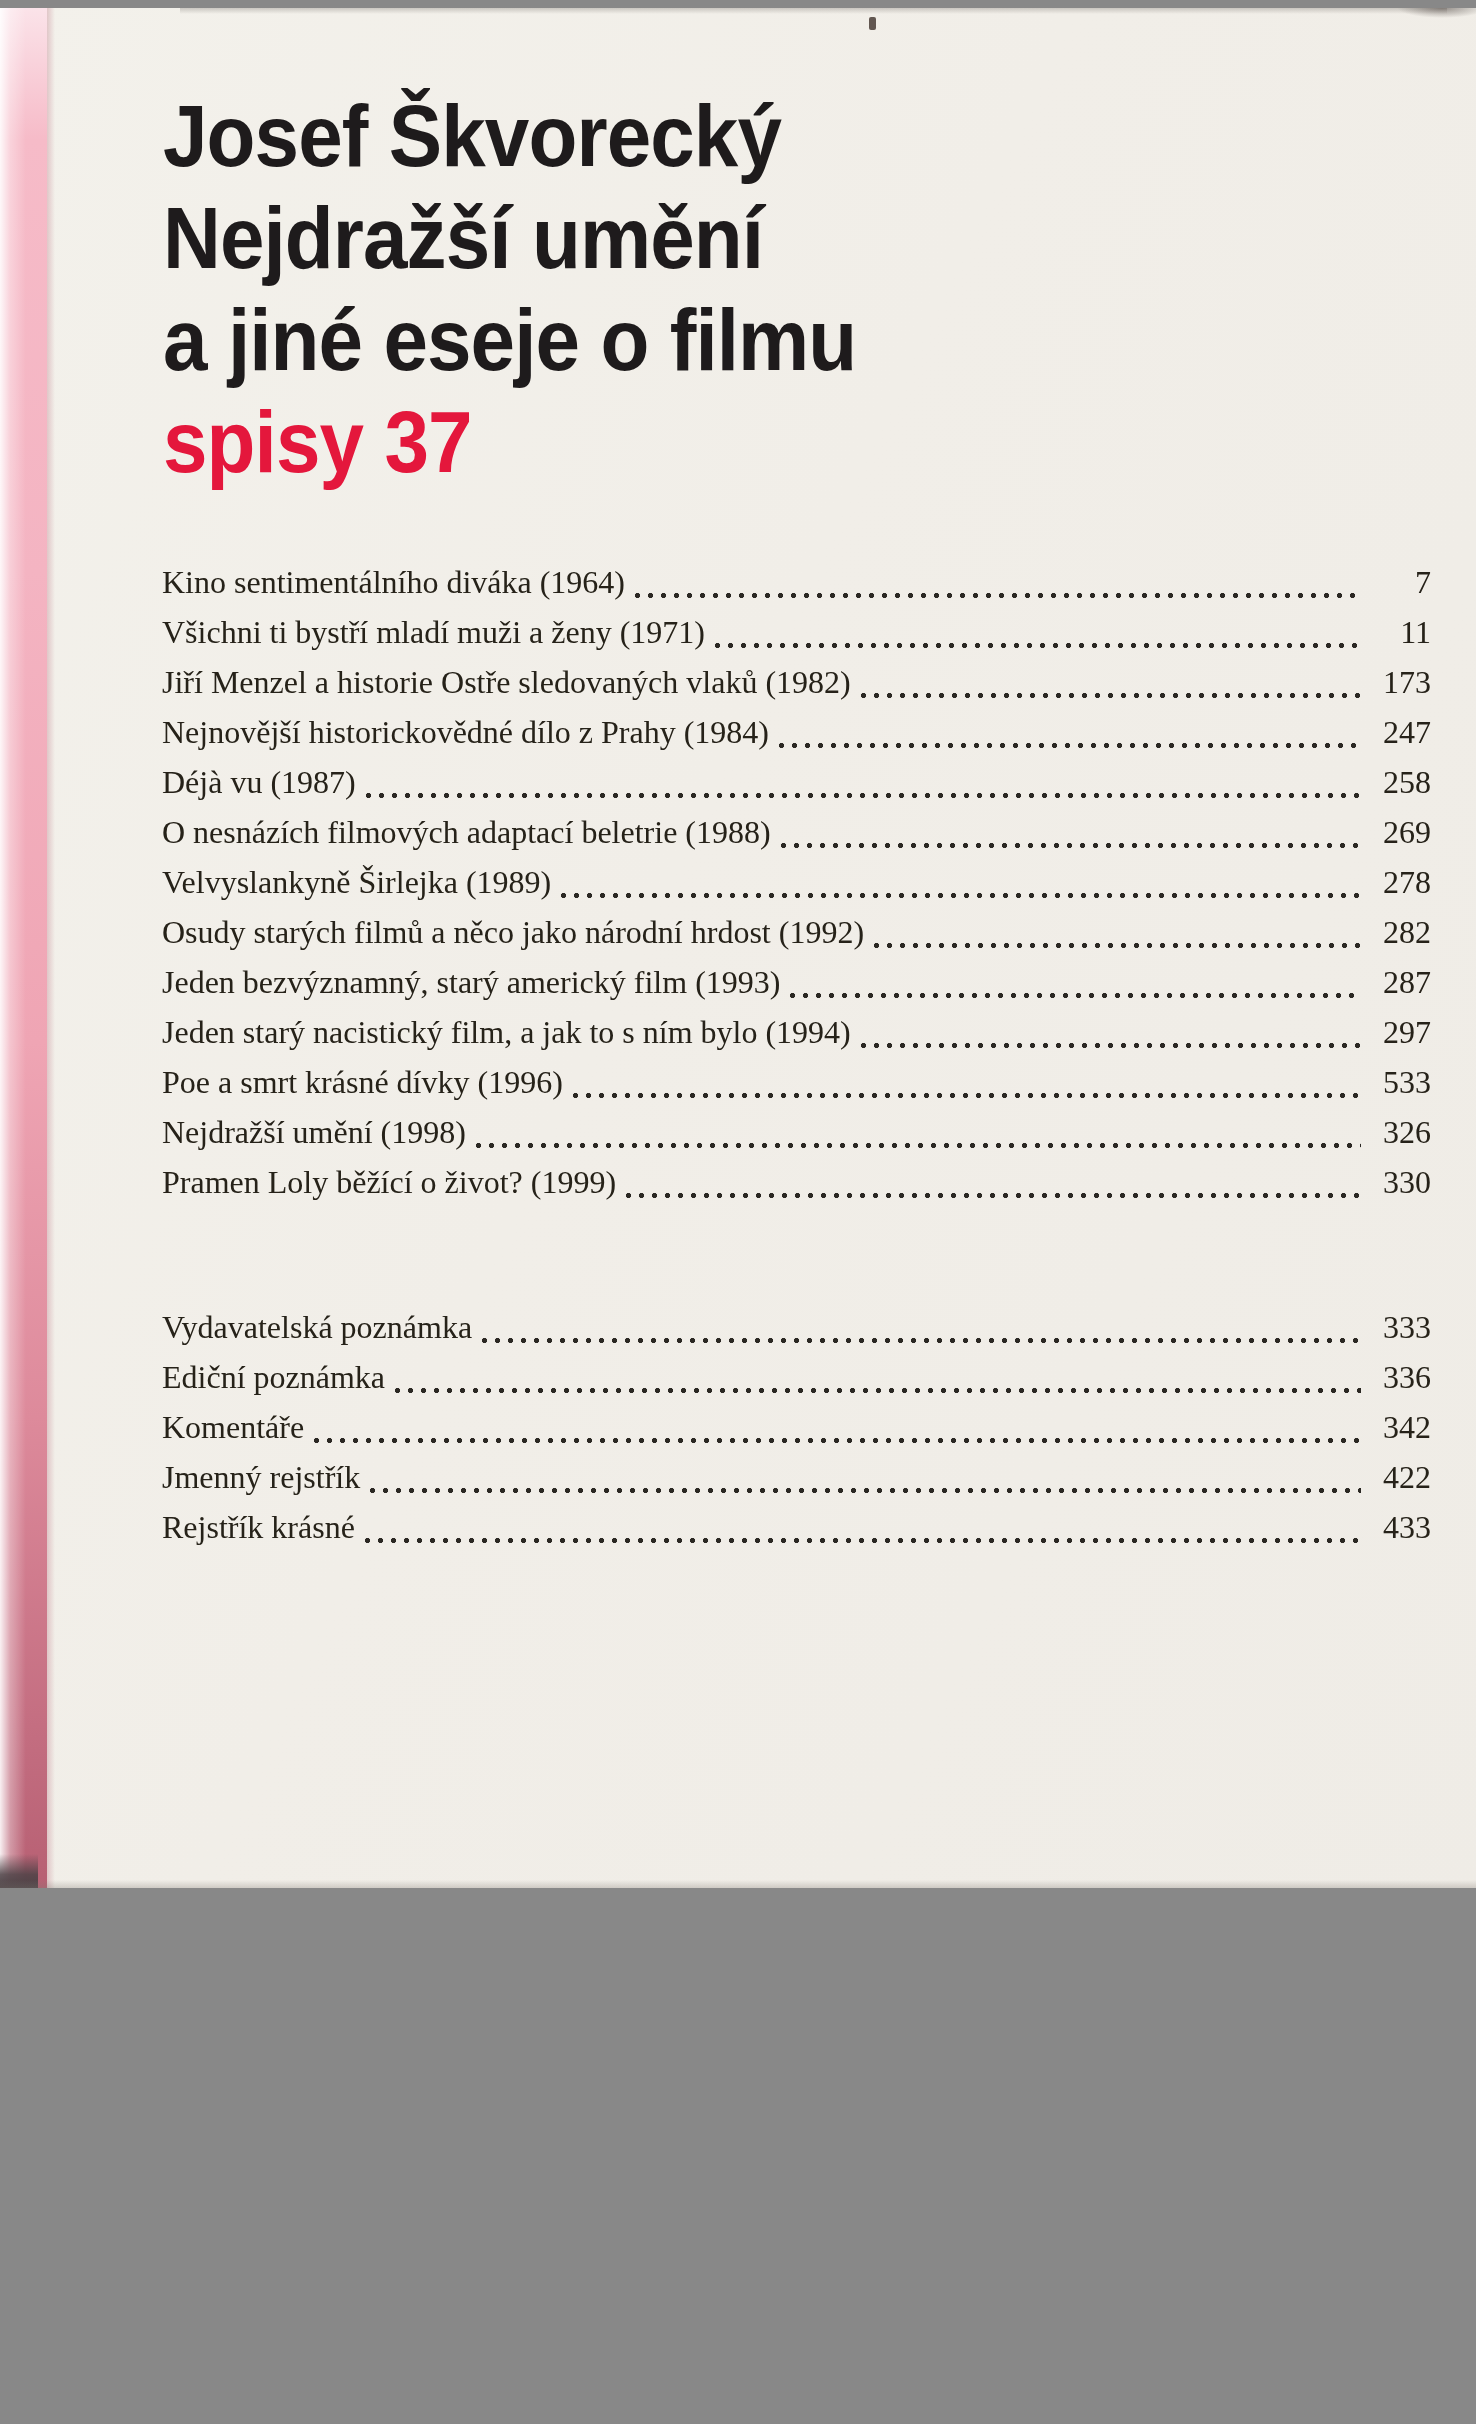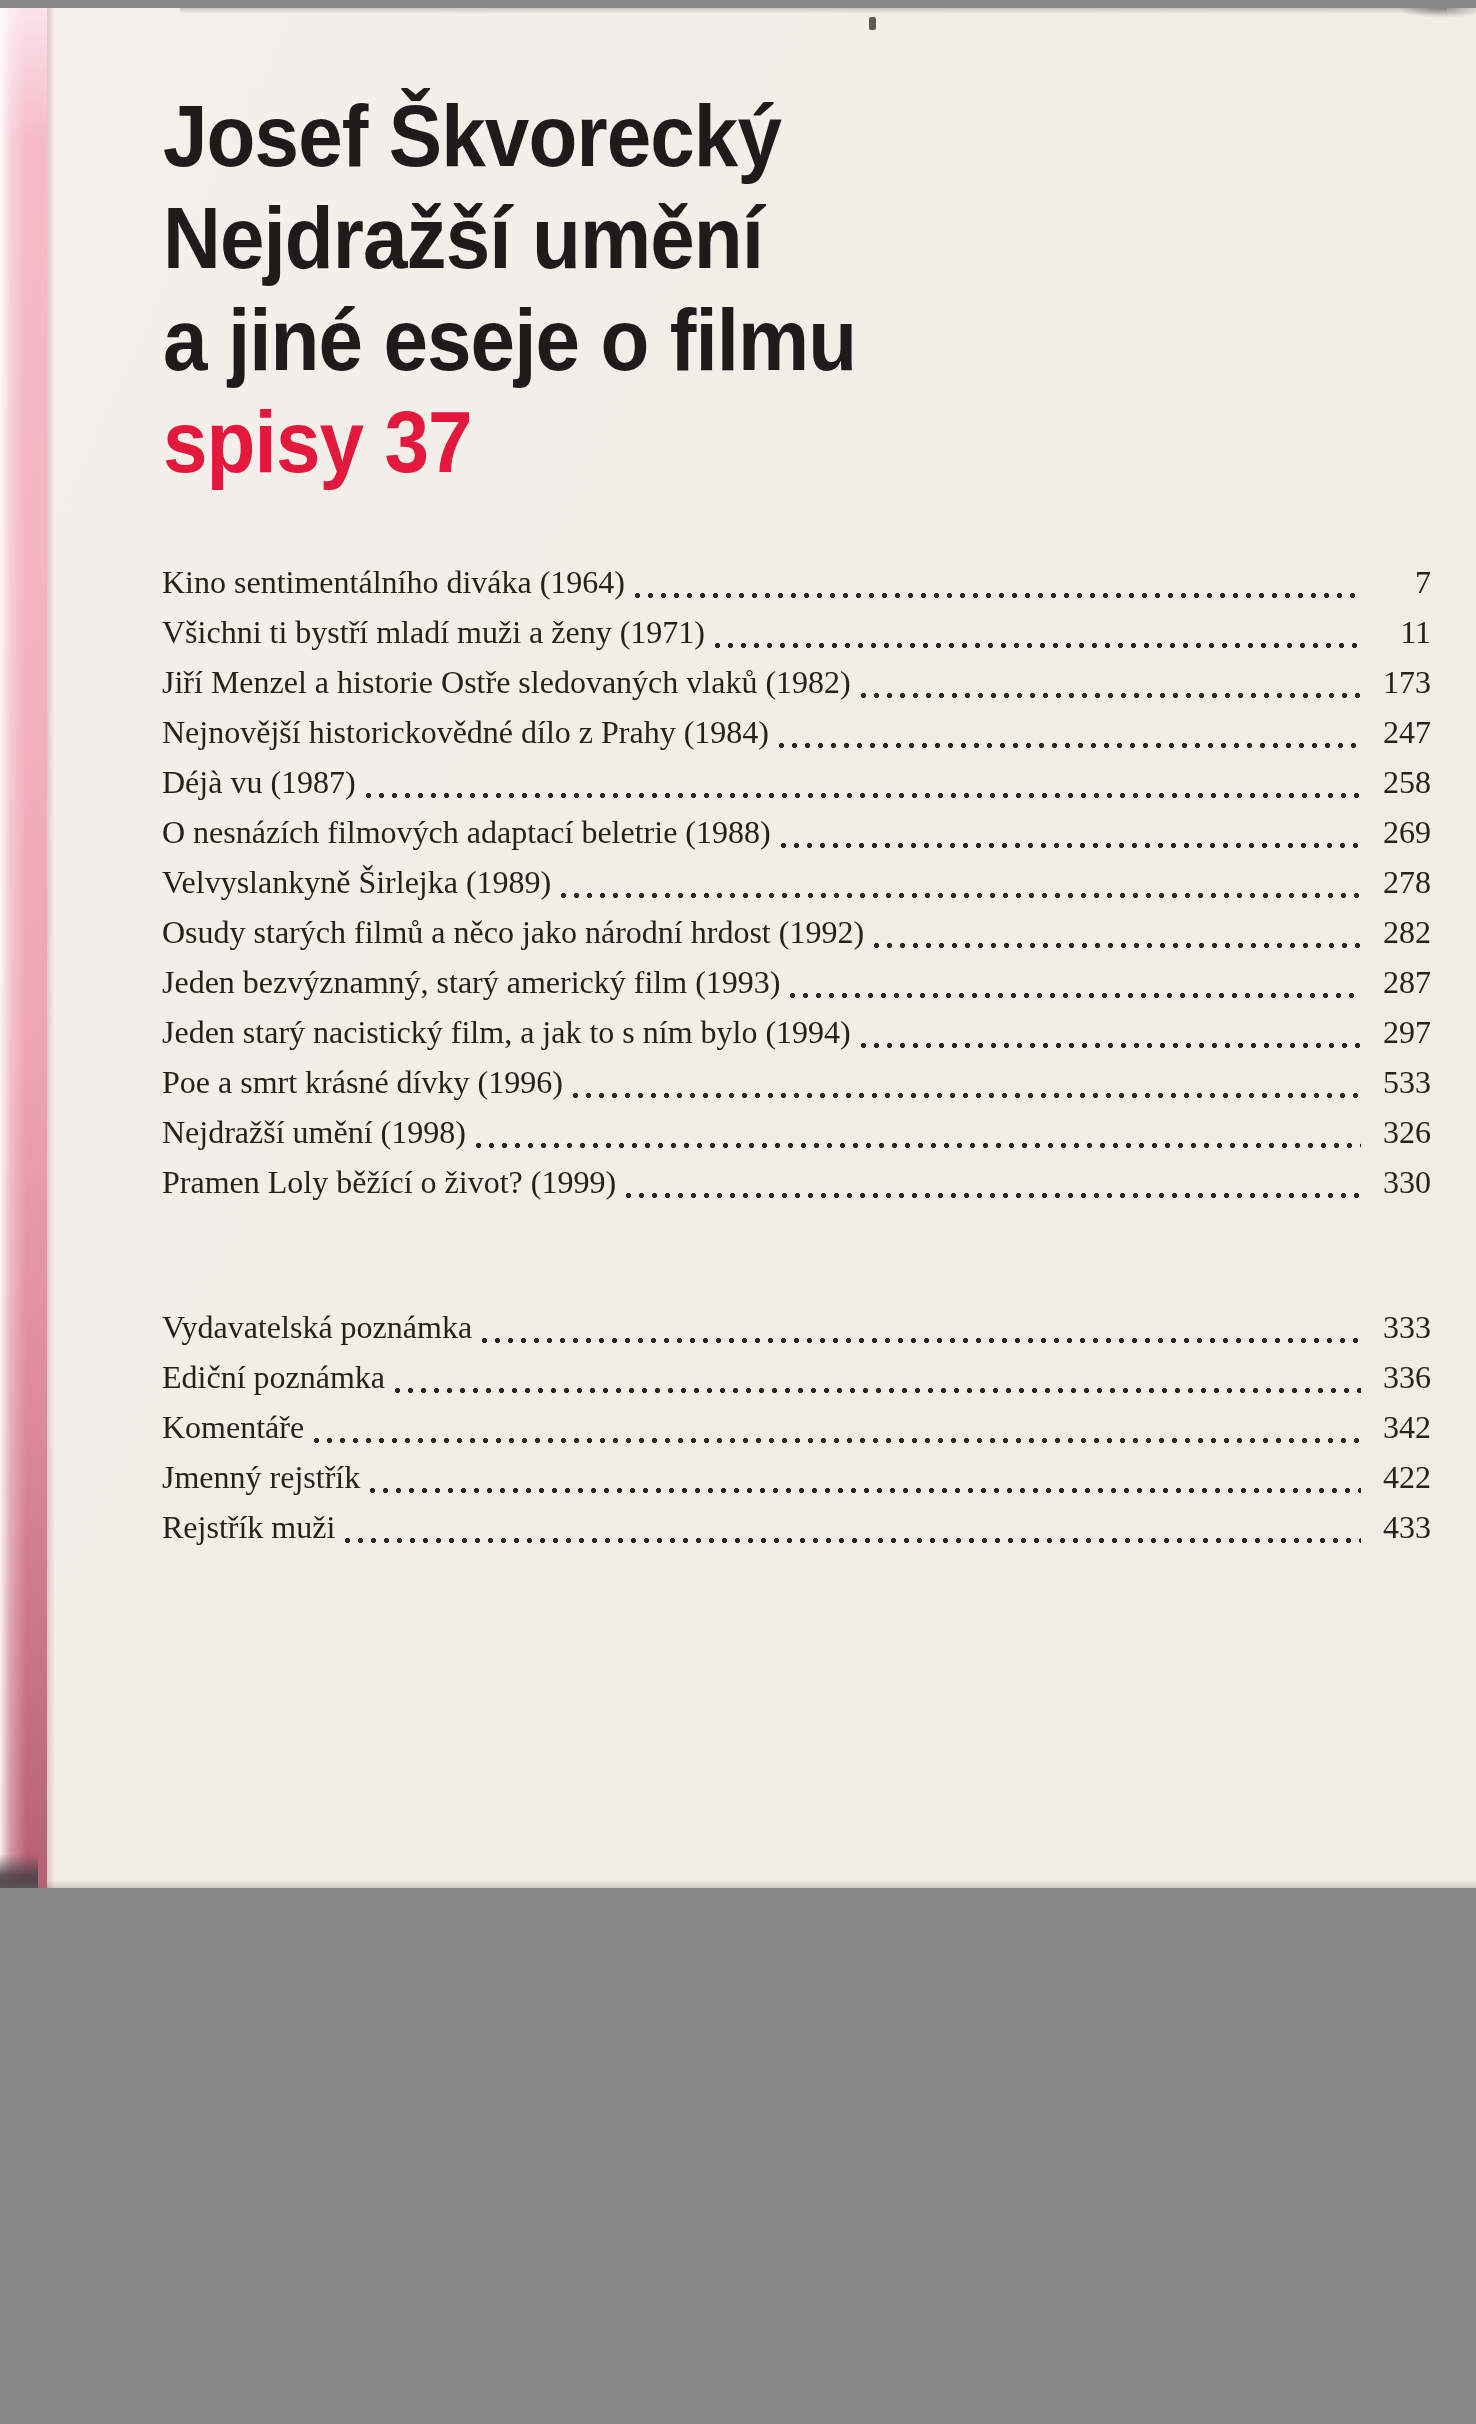--- a/index.html
+++ b/index.html
@@ -254,21 +254,21 @@
     <span class="toc-page">342</span>
   </div>
 
   <div class="toc-row">
     <span class="toc-title">Jmenný rejstřík</span>
     <span class="dot-leader"></span>
     <span class="toc-page">422</span>
   </div>
 
   <div class="toc-row">
-    <span class="toc-title">Rejstřík muži</span>
+    <span class="toc-title">Rejstřík krásné</span>
     <span class="dot-leader"></span>
     <span class="toc-page">433</span>
   </div>
 </div>
 
   <div class="publisher">Books and Cards</div>
 
 </div>
 
 </body></html>

